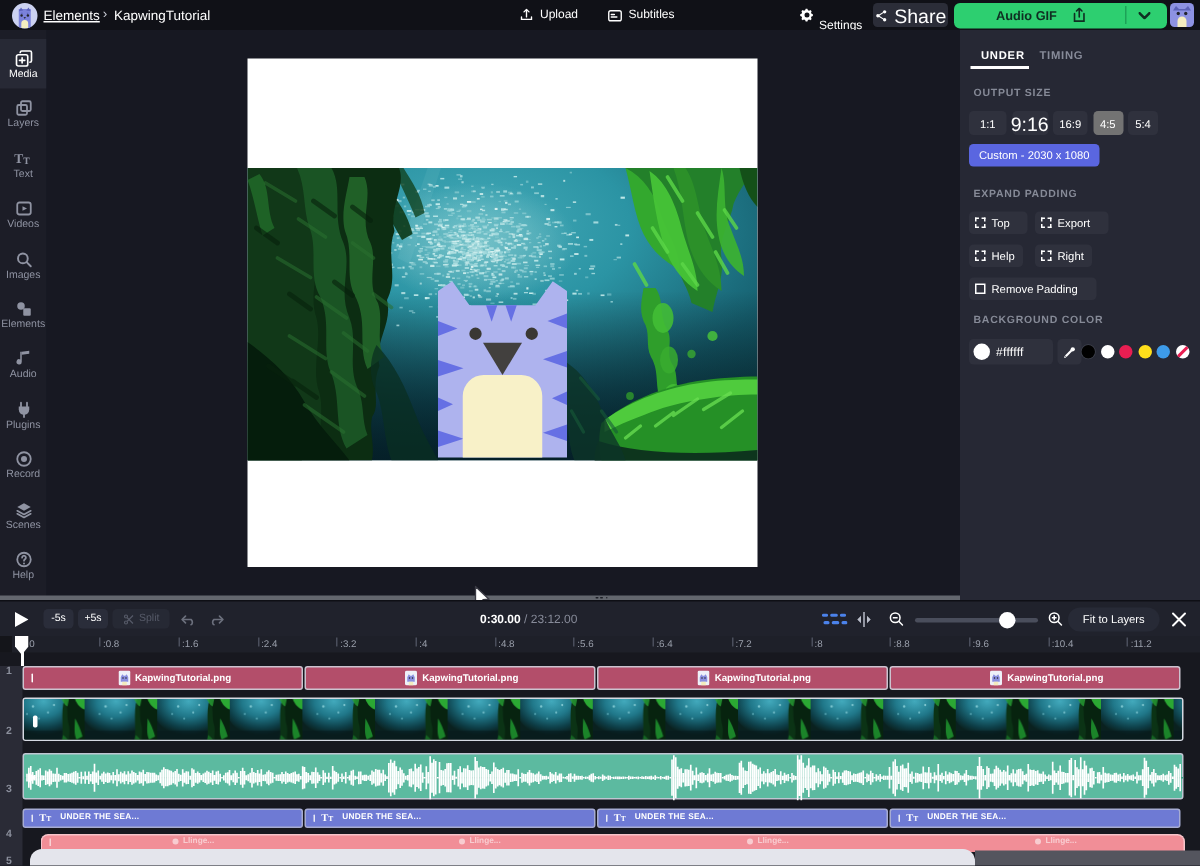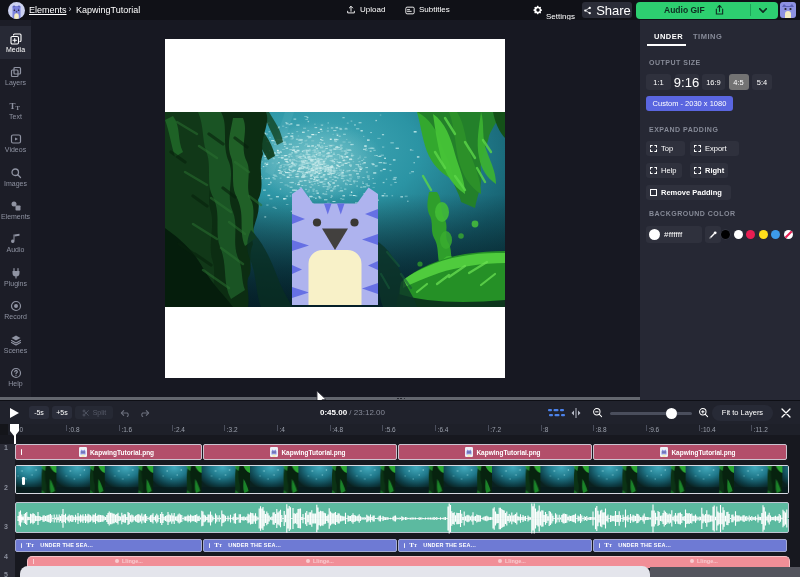--- a/index.html
+++ b/index.html
@@ -1424,27 +1424,27 @@
         <span style="font-size:7.5px;">Top</span>
       </div>
   <div class="abs" style="left:50px;top:121px;width:49px;height:15px;background:#2f313d;border-radius:3px;display:flex;align-items:center;padding-left:4px;gap:4px;">
         <div style="width:7px;height:7px;border:1.2px dashed #fff;"></div>
         <span style="font-size:7.5px;">Export</span>
       </div>
   <div class="abs" style="left:6px;top:143px;width:36px;height:15px;background:#2f313d;border-radius:3px;display:flex;align-items:center;padding-left:4px;gap:4px;">
         <div style="width:7px;height:7px;border:1.2px dashed #fff;"></div>
         <span style="font-size:7.5px;">Help</span>
       </div>
-  <div class="abs" style="left:50px;top:143px;width:38px;height:15px;background:#2f313d;border-radius:3px;display:flex;align-items:center;padding-left:4px;gap:4px;font-weight:bold;">
+  <div class="abs" style="left:50px;top:143px;width:38px;height:15px;background:#2f313d;border-radius:3px;display:flex;align-items:center;padding-left:4px;gap:4px;">
         <div style="width:7px;height:7px;border:1.2px dashed #fff;"></div>
         <span style="font-size:7.5px;">Right</span>
       </div>
   <div class="abs" style="left:6px;top:165px;width:85px;height:15px;background:#2f313d;border-radius:3px;display:flex;align-items:center;padding-left:4px;gap:4px;">
         <div style="width:7px;height:7px;border:1.2px solid #fff;"></div>
-        <span style="font-size:7.5px;font-weight:bold;">Remove Padding</span>
+        <span style="font-size:7.5px;">Remove Padding</span>
       </div>
 
   <span class="abs" style="left:9px;top:190px;font-size:7px;font-weight:bold;letter-spacing:.5px;color:#868a97;">BACKGROUND COLOR</span>
   <div class="abs" style="left:6px;top:206px;width:56px;height:17px;background:#2f313d;border-radius:3px;display:flex;align-items:center;padding-left:3px;gap:4px;">
         <div style="width:11px;height:11px;border-radius:50%;background:#fff;"></div>
         <span style="font-size:8px;letter-spacing:.2px;">#ffffff</span>
       </div>
   <div class="abs" style="left:65px;top:206px;width:16px;height:17px;background:#2f313d;border-radius:3px;display:flex;align-items:center;justify-content:center;">
     <svg width="10" height="10" viewBox="0 0 24 24">
           <line x1="6" y1="18" x2="15.5" y2="8.5" stroke="#fff" stroke-width="3.4"></line>
@@ -1479,21 +1479,21 @@
     <span style="font-size:7px;">Split</span>
   </div>
   <svg class="abs" style="left:120px;top:8px;" width="11" height="8" viewBox="0 0 24 16" fill="none" stroke="#6b6f7c" stroke-width="2.4">
         <path d="M4 8h12a5 5 0 0 1 0 8" stroke-linecap="round"></path>
         <path d="M8 3L3 8l5 5" stroke-linecap="round" stroke-linejoin="round"></path>
       </svg>
   <svg class="abs" style="left:139px;top:8px;" width="11" height="8" viewBox="0 0 24 16" fill="none" stroke="#6b6f7c" stroke-width="2.4">
         <path d="M20 8H8a5 5 0 0 0 0 8" stroke-linecap="round"></path>
         <path d="M16 3l5 5-5 5" stroke-linecap="round" stroke-linejoin="round"></path>
       </svg>
-  <div class="abs" style="left:320px;top:7px;font-size:8px;"><span style="font-weight:bold;">0:45.00</span><span style="color:#878b99;"> / 23:12.00</span></div>
+  <div class="abs" style="left:320px;top:7px;font-size:8px;"><span style="font-weight:bold;">0:30.00</span><span style="color:#878b99;"> / 23:12.00</span></div>
 
   <svg class="abs" style="left:548px;top:8px;" width="17" height="8" viewBox="0 0 17 8" fill="#4b82ea">
         <rect x="0" y="0" width="4" height="2.2" rx="1"></rect>
         <rect x="5.5" y="0" width="5" height="2.2" rx="1"></rect>
         <rect x="12" y="0" width="4" height="2.2" rx="1"></rect>
         <rect x="1" y="5" width="4" height="2.2" rx="1"></rect>
         <rect x="6.5" y="5" width="5" height="2.2" rx="1"></rect>
         <rect x="13" y="5" width="4" height="2.2" rx="1"></rect>
       </svg>
   <svg class="abs" style="left:570px;top:6px;" width="12" height="12" viewBox="0 0 24 24" fill="#b9bdc9">

